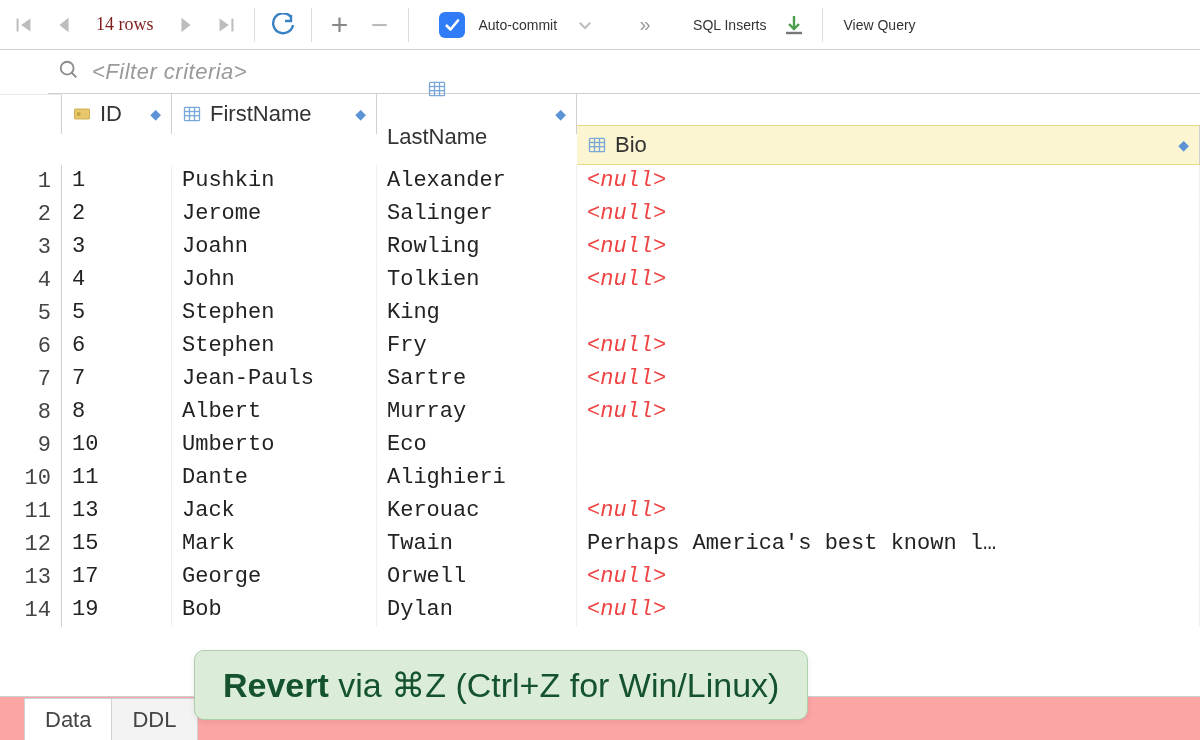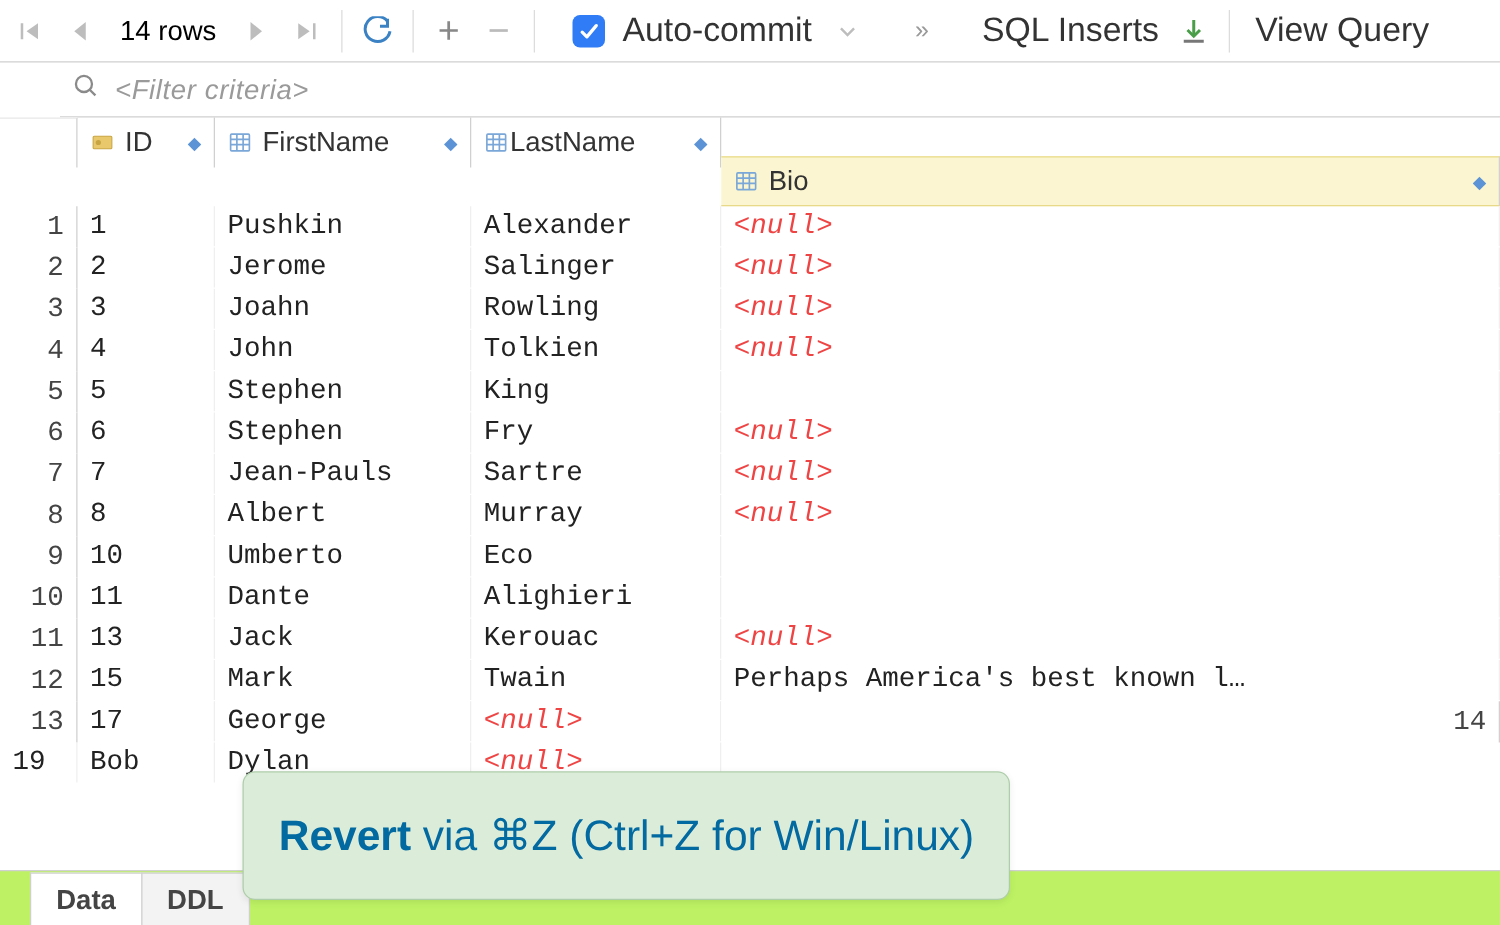--- a/index.html
+++ b/index.html
@@ -1,25 +1,25 @@
 <!DOCTYPE html>
 <html><head>
 <meta charset="utf-8">
 <style>
   * { box-sizing: border-box; }
   html, body { margin:0; padding:0; width:1200px; height:740px; font-family: "Helvetica Neue", Arial, sans-serif; background:#fff; color:#222; overflow:hidden; }
   
   
   .toolbar { display:flex; align-items:center; height:50px; border-bottom:1px solid #d0d0d0; padding:0 6px; gap:4px; font-size:22px; color:#555; }
   .toolbar .btn { display:inline-flex; align-items:center; justify-content:center; min-width:36px; height:36px; border-radius:4px; cursor:pointer; color:#9e9e9e; user-select:none; }
-  .toolbar .count { color:#000000; font-size:22px; padding:0 10px; white-space:nowrap; }
+  .toolbar .count { color:#7f1d1d; font-size:18px; padding:0 10px; white-space:nowrap;font-family:Liberation Serif, serif; }
   .toolbar .sep { width:1px; height:34px; background:#dcdcdc; margin:0 6px; }
   .toolbar .checkbox { width:26px; height:26px; border-radius:6px; background:#2f7cf6; display:flex; align-items:center; justify-content:center; }
   .toolbar .checkbox svg { width:18px; height:18px; }
-  .toolbar .label { font-size:27px; color:#333; padding:0 6px 0 10px; white-space:nowrap; }
+  .toolbar .label { font-size:14px; color:#333; padding:0 6px 0 10px; white-space:nowrap; }
   .toolbar .dd { color:#9e9e9e; }
   .toolbar .spacer { flex:0 0 16px; }
   
   
   .filterbar { display:flex; align-items:center; height:44px; border-bottom:1px solid #d0d0d0; padding:0 10px; gap:12px;margin-left:48px; }
   .filterbar .input { flex:1; font-size:22px; color:#9a9a9a; font-style:italic; font-family: inherit; letter-spacing:0.5px; }
   
   
   .grid { display:grid; grid-template-columns: 62px 110px 205px 200px 1fr; font-family: Menlo, Consolas, "Courier New", monospace; font-size:22px; }
   
@@ -33,27 +33,27 @@
   .grid .hdr.bio .sorter { margin-left:auto; }
   
   .grid .cell { padding:4px 10px; border-right:1px solid #efefef; white-space:nowrap; overflow:hidden; text-overflow:ellipsis; height:32px; line-height:24px; }
   .grid .cell.null { color:#ef4444; font-style:italic; }
   
   
   .icon-colhdr { display:inline-flex; }
   .icon-colhdr svg { width:20px; height:20px; }
   
   
-  .bottom { position:absolute; bottom:0; left:0; right:0; height:44px; border-top:1px solid #d0d0d0; display:flex; align-items:flex-end; font-size:22px; background:#bef264;font-weight:bold;}
+  .bottom { position:absolute; bottom:0; left:0; right:0; height:44px; border-top:1px solid #d0d0d0; display:flex; align-items:flex-end; font-size:22px; background:#fca5a5;}
   .bottom .tab { padding:8px 20px; border:1px solid #d0d0d0; border-bottom:none; margin-left:-1px; background:#f3f3f3; color:#444; position:relative; top:1px; }
   .bottom .tab.active { background:#fff; }
   .bottom .tab:first-child { margin-left:24px; }
   
   
-  .hint { position:absolute; left:194px; bottom:20px; background:#dbedd9; border:1px solid #aecdaa; border-radius:10px; padding:30px 28px; font-size:34px; color:#0369a1; font-family:"Helvetica Neue", Arial, sans-serif; box-shadow:0 2px 6px rgba(0,0,0,0.08); white-space:nowrap; }
+  .hint { position:absolute; left:194px; bottom:20px; background:#dbedd9; border:1px solid #aecdaa; border-radius:10px; padding:14px 28px; font-size:34px; color:#14532d; font-family:"Helvetica Neue", Arial, sans-serif; box-shadow:0 2px 6px rgba(0,0,0,0.08); white-space:nowrap; }
   .hint b { font-weight:700; }
   
   
   .nav svg { width:22px; height:22px; display:block; }
 </style>
 </head>
 <body>
 
 <div class="toolbar">
   <span class="btn nav">
@@ -151,21 +151,21 @@
             <line x1="3" y1="14" x2="21" y2="14"></line>
             <line x1="9" y1="4" x2="9" y2="20"></line>
             <line x1="15" y1="4" x2="15" y2="20"></line>
           </svg>
       </span>
       <span>FirstName</span>
     </span>
     <span class="sorter">◆</span>
   </div>
   <div class="hdr sort">
-    <span style="display:flex;align-items:center;gap:1px;">
+    <span style="display:flex;align-items:center;gap:25px;flex-direction:column;">
       <span class="icon-colhdr">
         <svg viewBox="0 0 24 24" fill="none" stroke="#7aa7d8" stroke-width="1.6">
             <rect x="3" y="4" width="18" height="16" rx="1"></rect>
             <line x1="3" y1="9" x2="21" y2="9"></line>
             <line x1="3" y1="14" x2="21" y2="14"></line>
             <line x1="9" y1="4" x2="9" y2="20"></line>
             <line x1="15" y1="4" x2="15" y2="20"></line>
           </svg>
       </span>
       <span>LastName</span>
@@ -241,20 +241,21 @@
     <div class="cell">Kerouac</div>
     <div class="cell null">&lt;null&gt;</div>
     <div class="gutter">12</div>
     <div class="cell">15</div>
     <div class="cell">Mark</div>
     <div class="cell">Twain</div>
     <div class="cell">Perhaps America's best known l…</div>
     <div class="gutter">13</div>
     <div class="cell">17</div>
     <div class="cell">George</div>
+    <div class="cell">Orwell</div>
     <div class="cell null">&lt;null&gt;</div>
     <div class="gutter">14</div>
     <div class="cell">19</div>
     <div class="cell">Bob</div>
     <div class="cell">Dylan</div>
     <div class="cell null">&lt;null&gt;</div>
   </div>
 
 <div class="bottom">
   <div class="tab active">Data</div>

